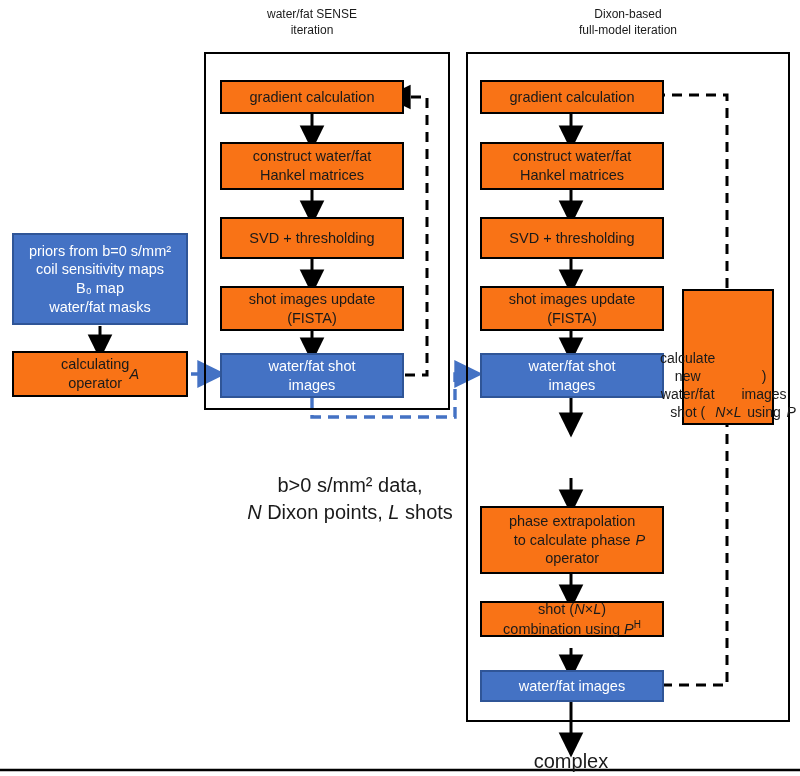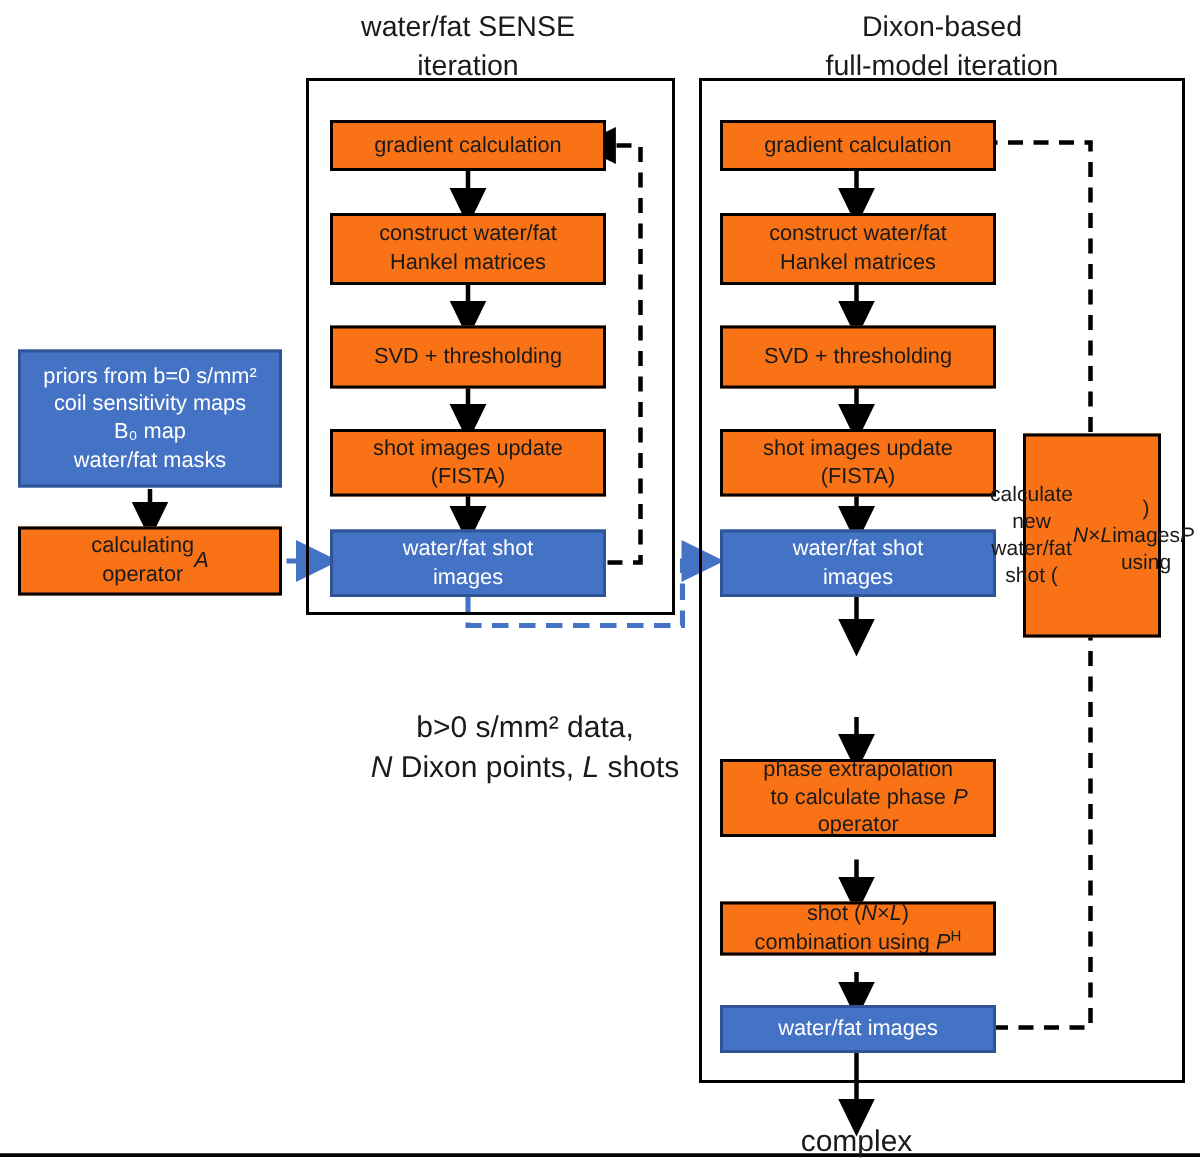--- a/index.html
+++ b/index.html
@@ -15,21 +15,21 @@
     width: 800px;
     height: 776px;
     background: #ffffff;
     overflow: hidden;
   }
   .abs { position: absolute; box-sizing: border-box; }
 
   
   .group-title {
     text-align: center;
-    font-size: 19px;
+    font-size: 12px;
     color: #1a1a1a;
     line-height: 1.35;
     white-space: pre-line;
   }
 
   
   .frame {
     border: 2.5px solid #000000;
     background: transparent;
   }
@@ -46,21 +46,21 @@
     color: #1a1a1a;
     line-height: 1.28;
     white-space: pre-line;
     padding: 1px 3px;
   }
   .node.blue {
     background: #4472C4;
     border-color: #2F5597;
     color: #ffffff;
   }
-  .node.tight { font-size: 14px; }
+  .node.tight { font-size: 14px; align-items: flex-end; }
 
   
   .freetext {
     text-align: center;
     font-size: 20px;
     color: #1a1a1a;
     line-height: 1.35;
     white-space: pre-line;
   }
 
@@ -158,21 +158,21 @@
 
   <div class="abs node" style="left:480px; top:217px; width:184px; height:42px;">SVD + thresholding</div>
 
   <div class="abs node" style="left:480px; top:286px; width:184px; height:45px;">shot images update
 (FISTA)</div>
 
   <div class="abs node blue" style="left:480px; top:353px; width:184px; height:45px;">water/fat shot
 images</div>
 
 
-  <div class="abs node" style="left:480px; top:506px; width:184px; height:52px;padding-left:13px;">phase extrapolation<br>to calculate phase<br>operator <i>P</i></div>
+  <div class="abs node" style="left:480px; top:506px; width:184px; height:68px;padding-left:13px;">phase extrapolation<br>to calculate phase<br>operator <i>P</i></div>
 
   <div class="abs node" style="left:480px; top:601px; width:184px; height:36px;">
     <span>shot (<i>N</i>×<i>L</i>)<br>combination using <i>P</i><sup style="font-size:10px;">H</sup></span>
   </div>
 
   <div class="abs node blue" style="left:480px; top:670px; width:184px; height:32px;">water/fat images</div>
 
   <div class="abs node tight" style="left:682px; top:289px; width:92px; height:136px;">calculate<br>new<br>water/fat<br>shot (<i>N</i>×<i>L</i>)<br>images<br>using <i>P</i></div>
 
   <div class="abs freetext" style="left:511px; top:748px; width:120px;">complex</div>

